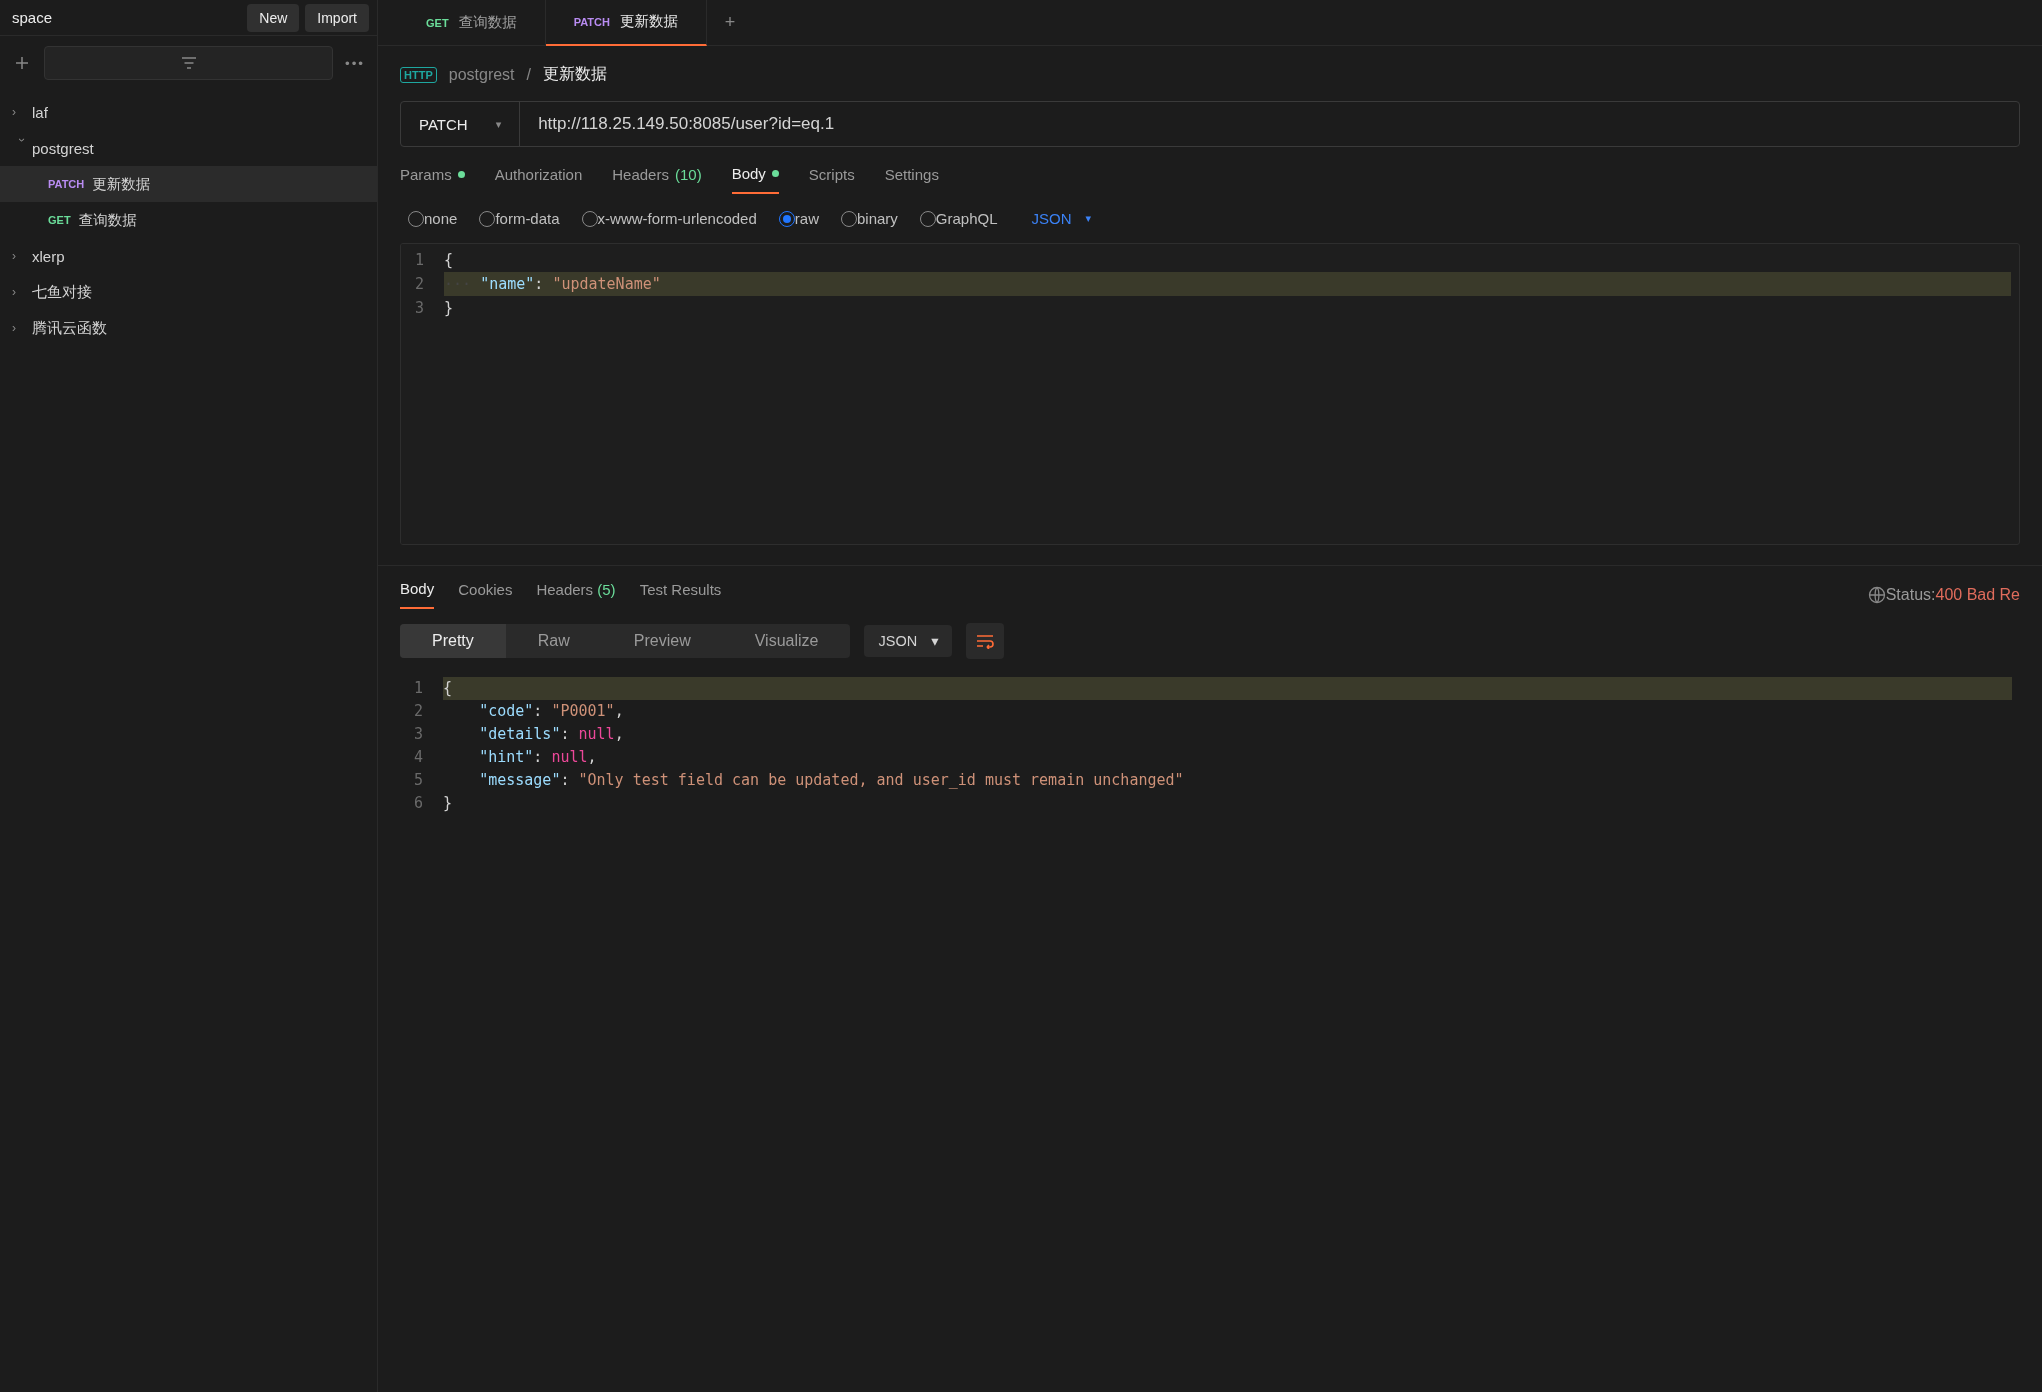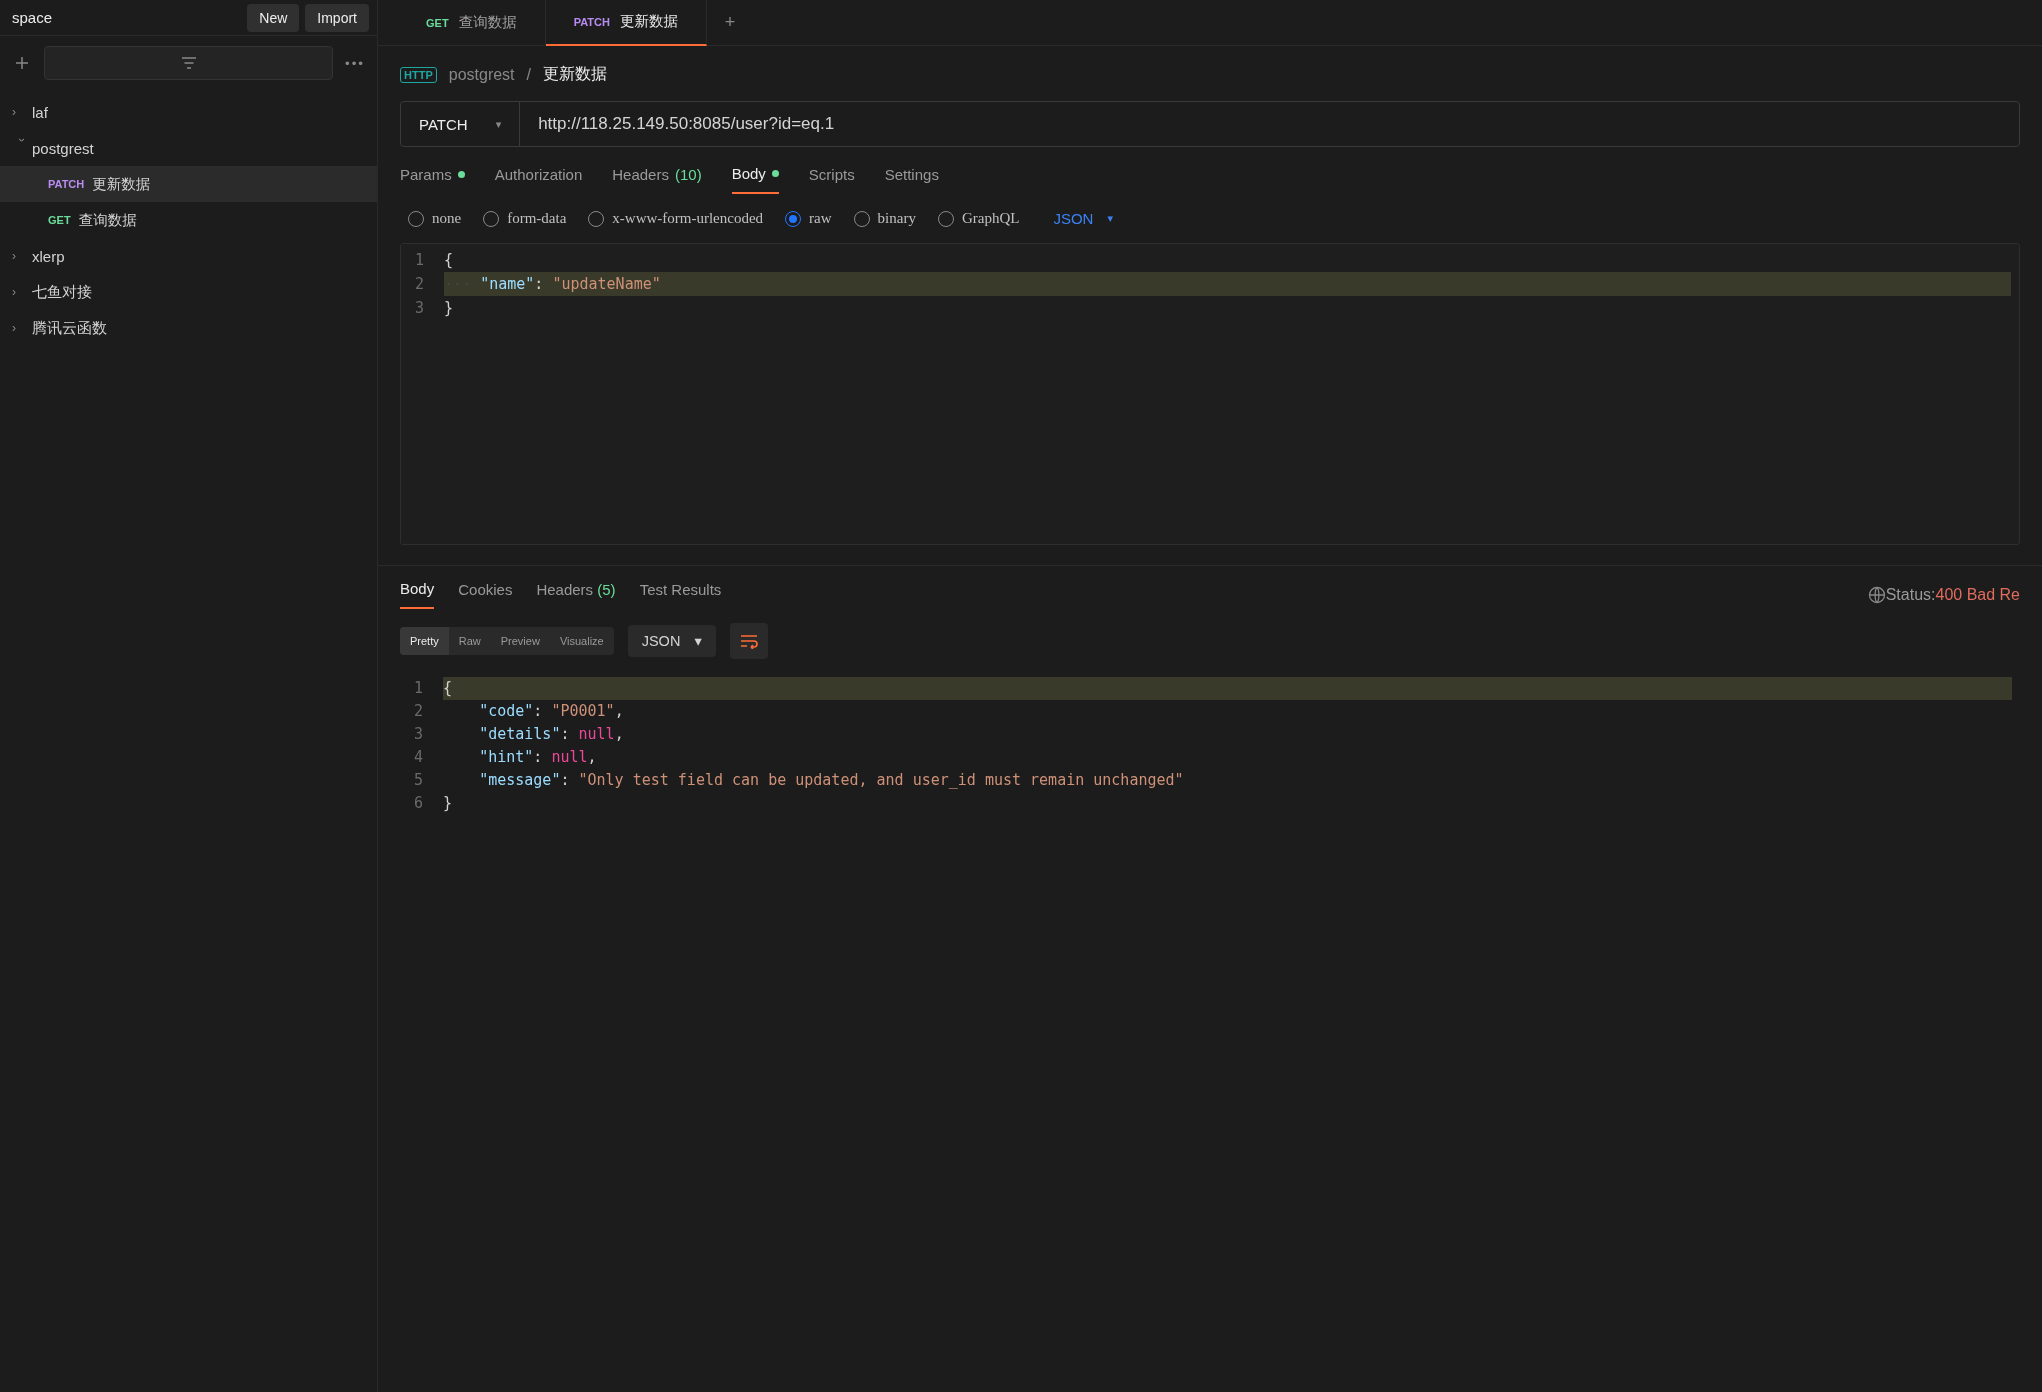--- a/index.html
+++ b/index.html
@@ -229,23 +229,21 @@
   display: flex;
   align-items: center;
   gap: 22px;
   padding: 16px 30px;
   font-size: 15px;
   color: #c0c0c0;
 }
 .radio-opt {
   display: flex;
   align-items: center;
-  gap: 8px;
-  cursor: pointer;
-  font-family: Liberation Serif, serif;
+  cursor: pointer;
 }
 .radio {
   width: 16px;
   height: 16px;
   border: 1.5px solid #888;
   border-radius: 50%;
   display: inline-block;
   position: relative;
 }
 .radio.sel {
@@ -345,24 +343,24 @@
   padding: 14px 22px;
   gap: 0;
 }
 .seg-group {
   display: flex;
   background: #2a2a2a;
   border-radius: 4px;
   overflow: hidden;
 }
 .seg {
-  padding: 8px 10px;
+  padding: 8px 32px;
   color: #9a9a9a;
   cursor: pointer;
-  font-size: 11px;
+  font-size: 16px;
 }
 .seg.active {
   background: #383838;
   color: #ededed;
 }
 .fmt-select {
   margin-left: 14px;
   background: #2a2a2a;
   border-radius: 4px;
   padding: 8px 14px;

